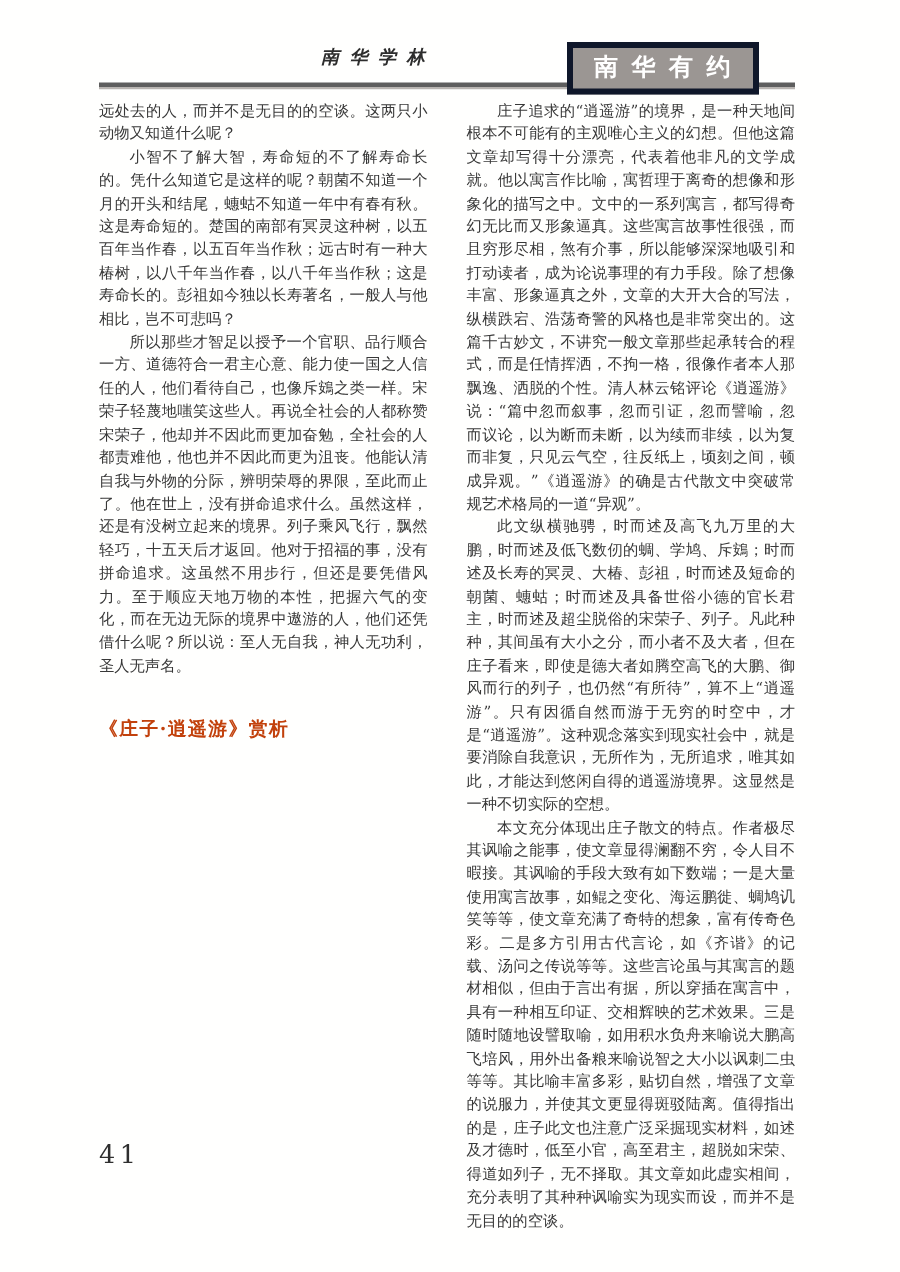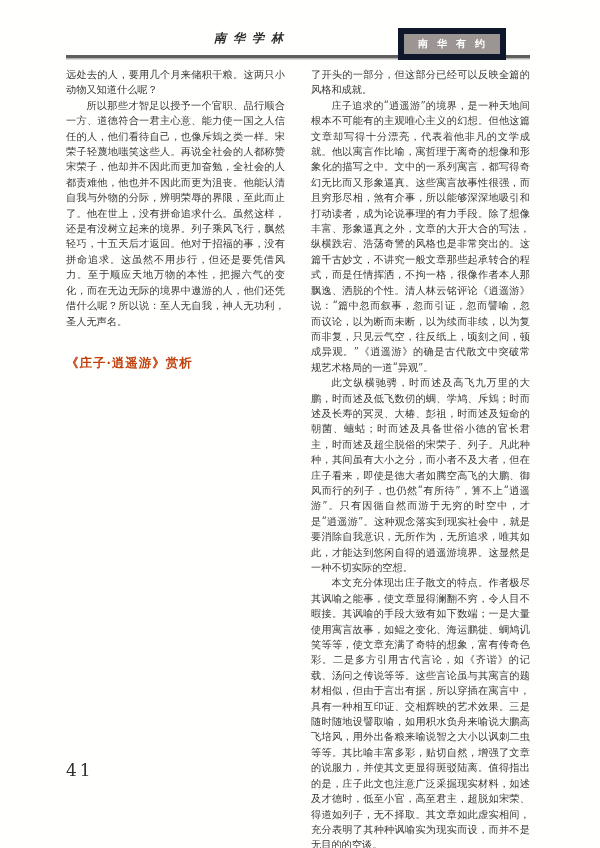--- a/index.html
+++ b/index.html
@@ -27,23 +27,23 @@
     font-weight: bold;
     font-style: italic;
     letter-spacing: 7px;
     color: #2d2d2d;
     white-space: nowrap;
   }
   .column-badge {
     position: absolute;
     right: 24px; top: 2px;
     background: #9b9693;
-    border: 6px solid #0f172a;
+    border: 4px solid #0f172a;
     color: #ffffff;
-    font-size: 10px;
+    font-size: 16px;
     font-weight: bold;
     letter-spacing: 9px;
     padding: 3px 6px 3px 14px;
     white-space: nowrap;
   }
   .header-rule {
     height: 3px;
     background: #5e5e5e;
     box-shadow: 0 1.5px 0 #b8b4b1;
     margin-top: 1px;
@@ -88,27 +88,27 @@
   <div class="header">
     <div class="journal-title">南华学林</div>
     <div class="column-badge">南华有约</div>
   </div>
 
   <div class="header-rule"></div>
 
   <div class="columns">
 
     <div class="col">
-      <p class="para">远处去的人，要用几个月来储积干粮。这两只小动物又知道什么呢？</p>
+      <p class="para">远处去的人，而并不是无目的的空谈。这两只小动物又知道什么呢？</p>
+      <p class="para indent">小智不了解大智，寿命短的不了解寿命长的。凭什么知道它是这样的呢？朝菌不知道一个月的开头和结尾，蟪蛄不知道一年中有春有秋。这是寿命短的。楚国的南部有冥灵这种树，以五百年当作春，以五百年当作秋；远古时有一种大椿树，以八千年当作春，以八千年当作秋；这是寿命长的。彭祖如今独以长寿著名，一般人与他相比，岂不可悲吗？</p>
       <p class="para indent">所以那些才智足以授予一个官职、品行顺合一方、道德符合一君主心意、能力使一国之人信任的人，他们看待自己，也像斥鴳之类一样。宋荣子轻蔑地嗤笑这些人。再说全社会的人都称赞宋荣子，他却并不因此而更加奋勉，全社会的人都责难他，他也并不因此而更为沮丧。他能认清自我与外物的分际，辨明荣辱的界限，至此而止了。他在世上，没有拼命追求什么。虽然这样，还是有没树立起来的境界。列子乘风飞行，飘然轻巧，十五天后才返回。他对于招福的事，没有拼命追求。这虽然不用步行，但还是要凭借风力。至于顺应天地万物的本性，把握六气的变化，而在无边无际的境界中遨游的人，他们还凭借什么呢？所以说：至人无自我，神人无功利，圣人无声名。</p>
       <h3 class="section-heading">《庄子·逍遥游》赏析</h3>
     </div>
 
     <div class="col">
-      <p class="para">了开头的一部分，但这部分已经可以反映全篇的风格和成就。</p>
       <p class="para indent">庄子追求的“逍遥游”的境界，是一种天地间根本不可能有的主观唯心主义的幻想。但他这篇文章却写得十分漂亮，代表着他非凡的文学成就。他以寓言作比喻，寓哲理于离奇的想像和形象化的描写之中。文中的一系列寓言，都写得奇幻无比而又形象逼真。这些寓言故事性很强，而且穷形尽相，煞有介事，所以能够深深地吸引和打动读者，成为论说事理的有力手段。除了想像丰富、形象逼真之外，文章的大开大合的写法，纵横跌宕、浩荡奇警的风格也是非常突出的。这篇千古妙文，不讲究一般文章那些起承转合的程式，而是任情挥洒，不拘一格，很像作者本人那飘逸、洒脱的个性。清人林云铭评论《逍遥游》说：“篇中忽而叙事，忽而引证，忽而譬喻，忽而议论，以为断而未断，以为续而非续，以为复而非复，只见云气空，往反纸上，顷刻之间，顿成异观。”《逍遥游》的确是古代散文中突破常规艺术格局的一道“异观”。</p>
       <p class="para indent">此文纵横驰骋，时而述及高飞九万里的大鹏，时而述及低飞数仞的蜩、学鸠、斥鴳；时而述及长寿的冥灵、大椿、彭祖，时而述及短命的朝菌、蟪蛄；时而述及具备世俗小德的官长君主，时而述及超尘脱俗的宋荣子、列子。凡此种种，其间虽有大小之分，而小者不及大者，但在庄子看来，即使是德大者如腾空高飞的大鹏、御风而行的列子，也仍然“有所待”，算不上“逍遥游”。只有因循自然而游于无穷的时空中，才是“逍遥游”。这种观念落实到现实社会中，就是要消除自我意识，无所作为，无所追求，唯其如此，才能达到悠闲自得的逍遥游境界。这显然是一种不切实际的空想。</p>
       <p class="para indent">本文充分体现出庄子散文的特点。作者极尽其讽喻之能事，使文章显得澜翻不穷，令人目不暇接。其讽喻的手段大致有如下数端；一是大量使用寓言故事，如鲲之变化、海运鹏徙、蜩鸠讥笑等等，使文章充满了奇特的想象，富有传奇色彩。二是多方引用古代言论，如《齐谐》的记载、汤问之传说等等。这些言论虽与其寓言的题材相似，但由于言出有据，所以穿插在寓言中，具有一种相互印证、交相辉映的艺术效果。三是随时随地设譬取喻，如用积水负舟来喻说大鹏高飞培风，用外出备粮来喻说智之大小以讽刺二虫等等。其比喻丰富多彩，贴切自然，增强了文章的说服力，并使其文更显得斑驳陆离。值得指出的是，庄子此文也注意广泛采掘现实材料，如述及才德时，低至小官，高至君主，超脱如宋荣、得道如列子，无不择取。其文章如此虚实相间，充分表明了其种种讽喻实为现实而设，而并不是无目的的空谈。</p>
     </div>
 
   </div>
 
 </div>
 
 <div class="page-number">41</div>

